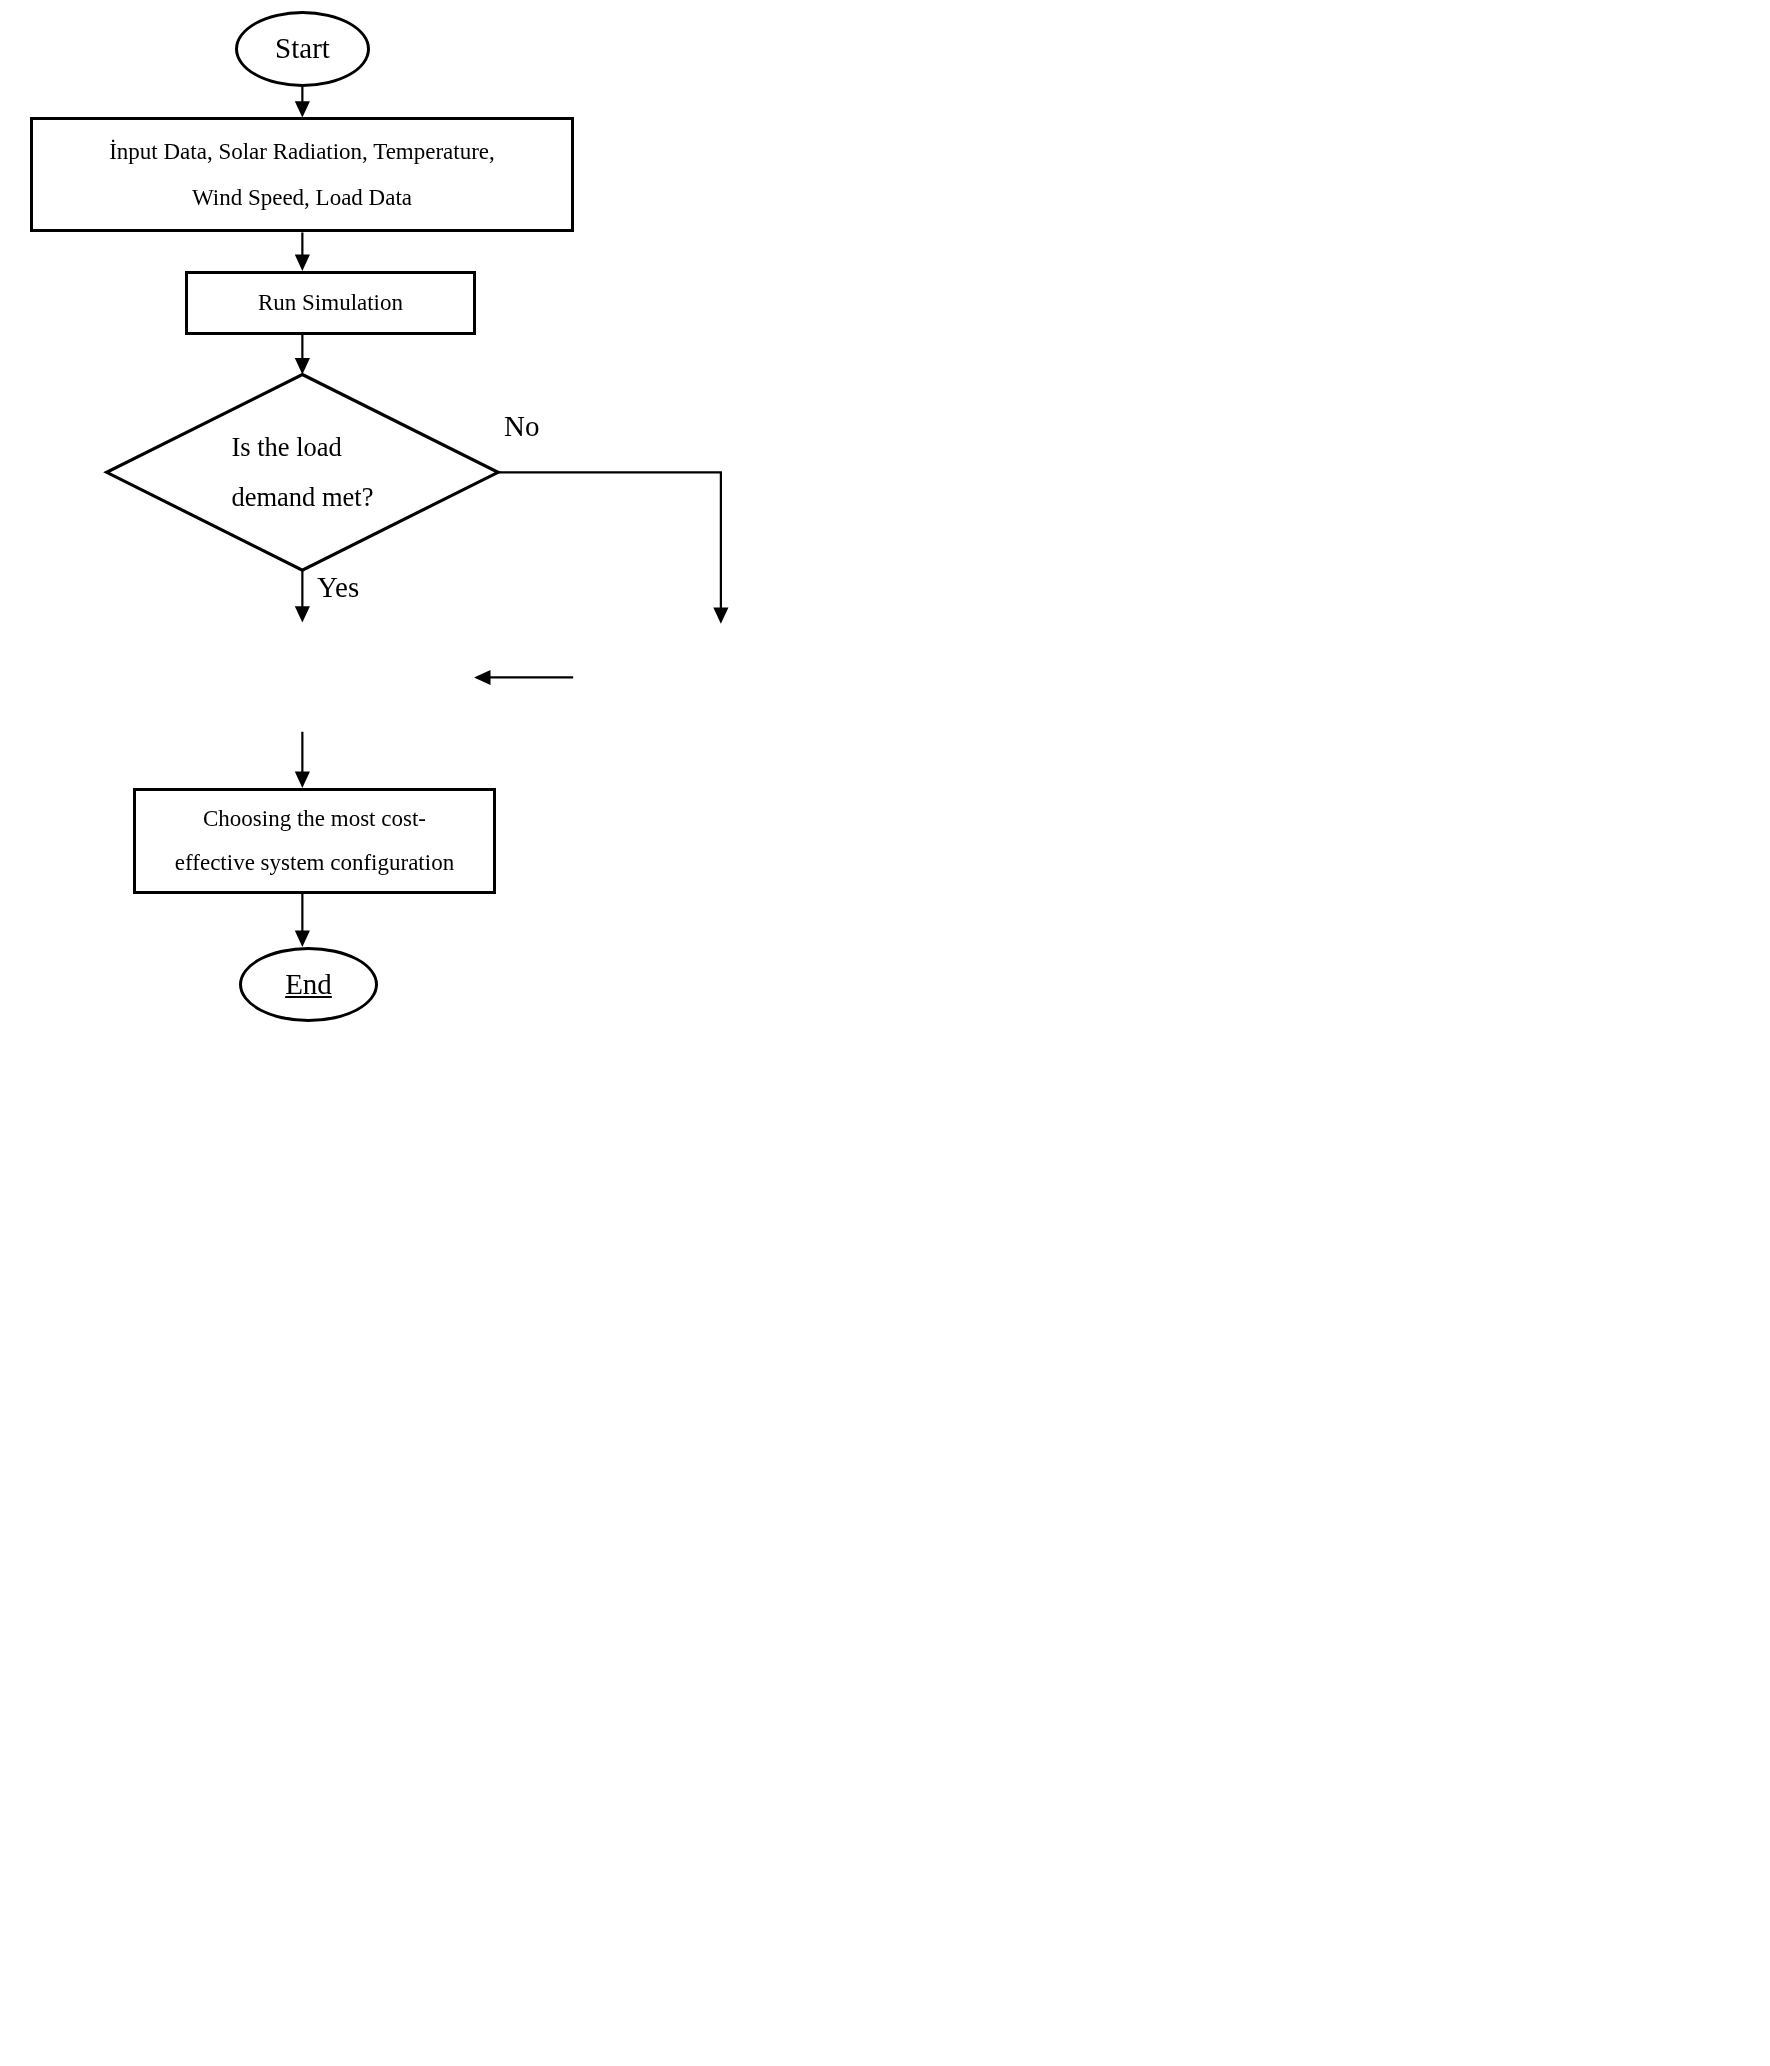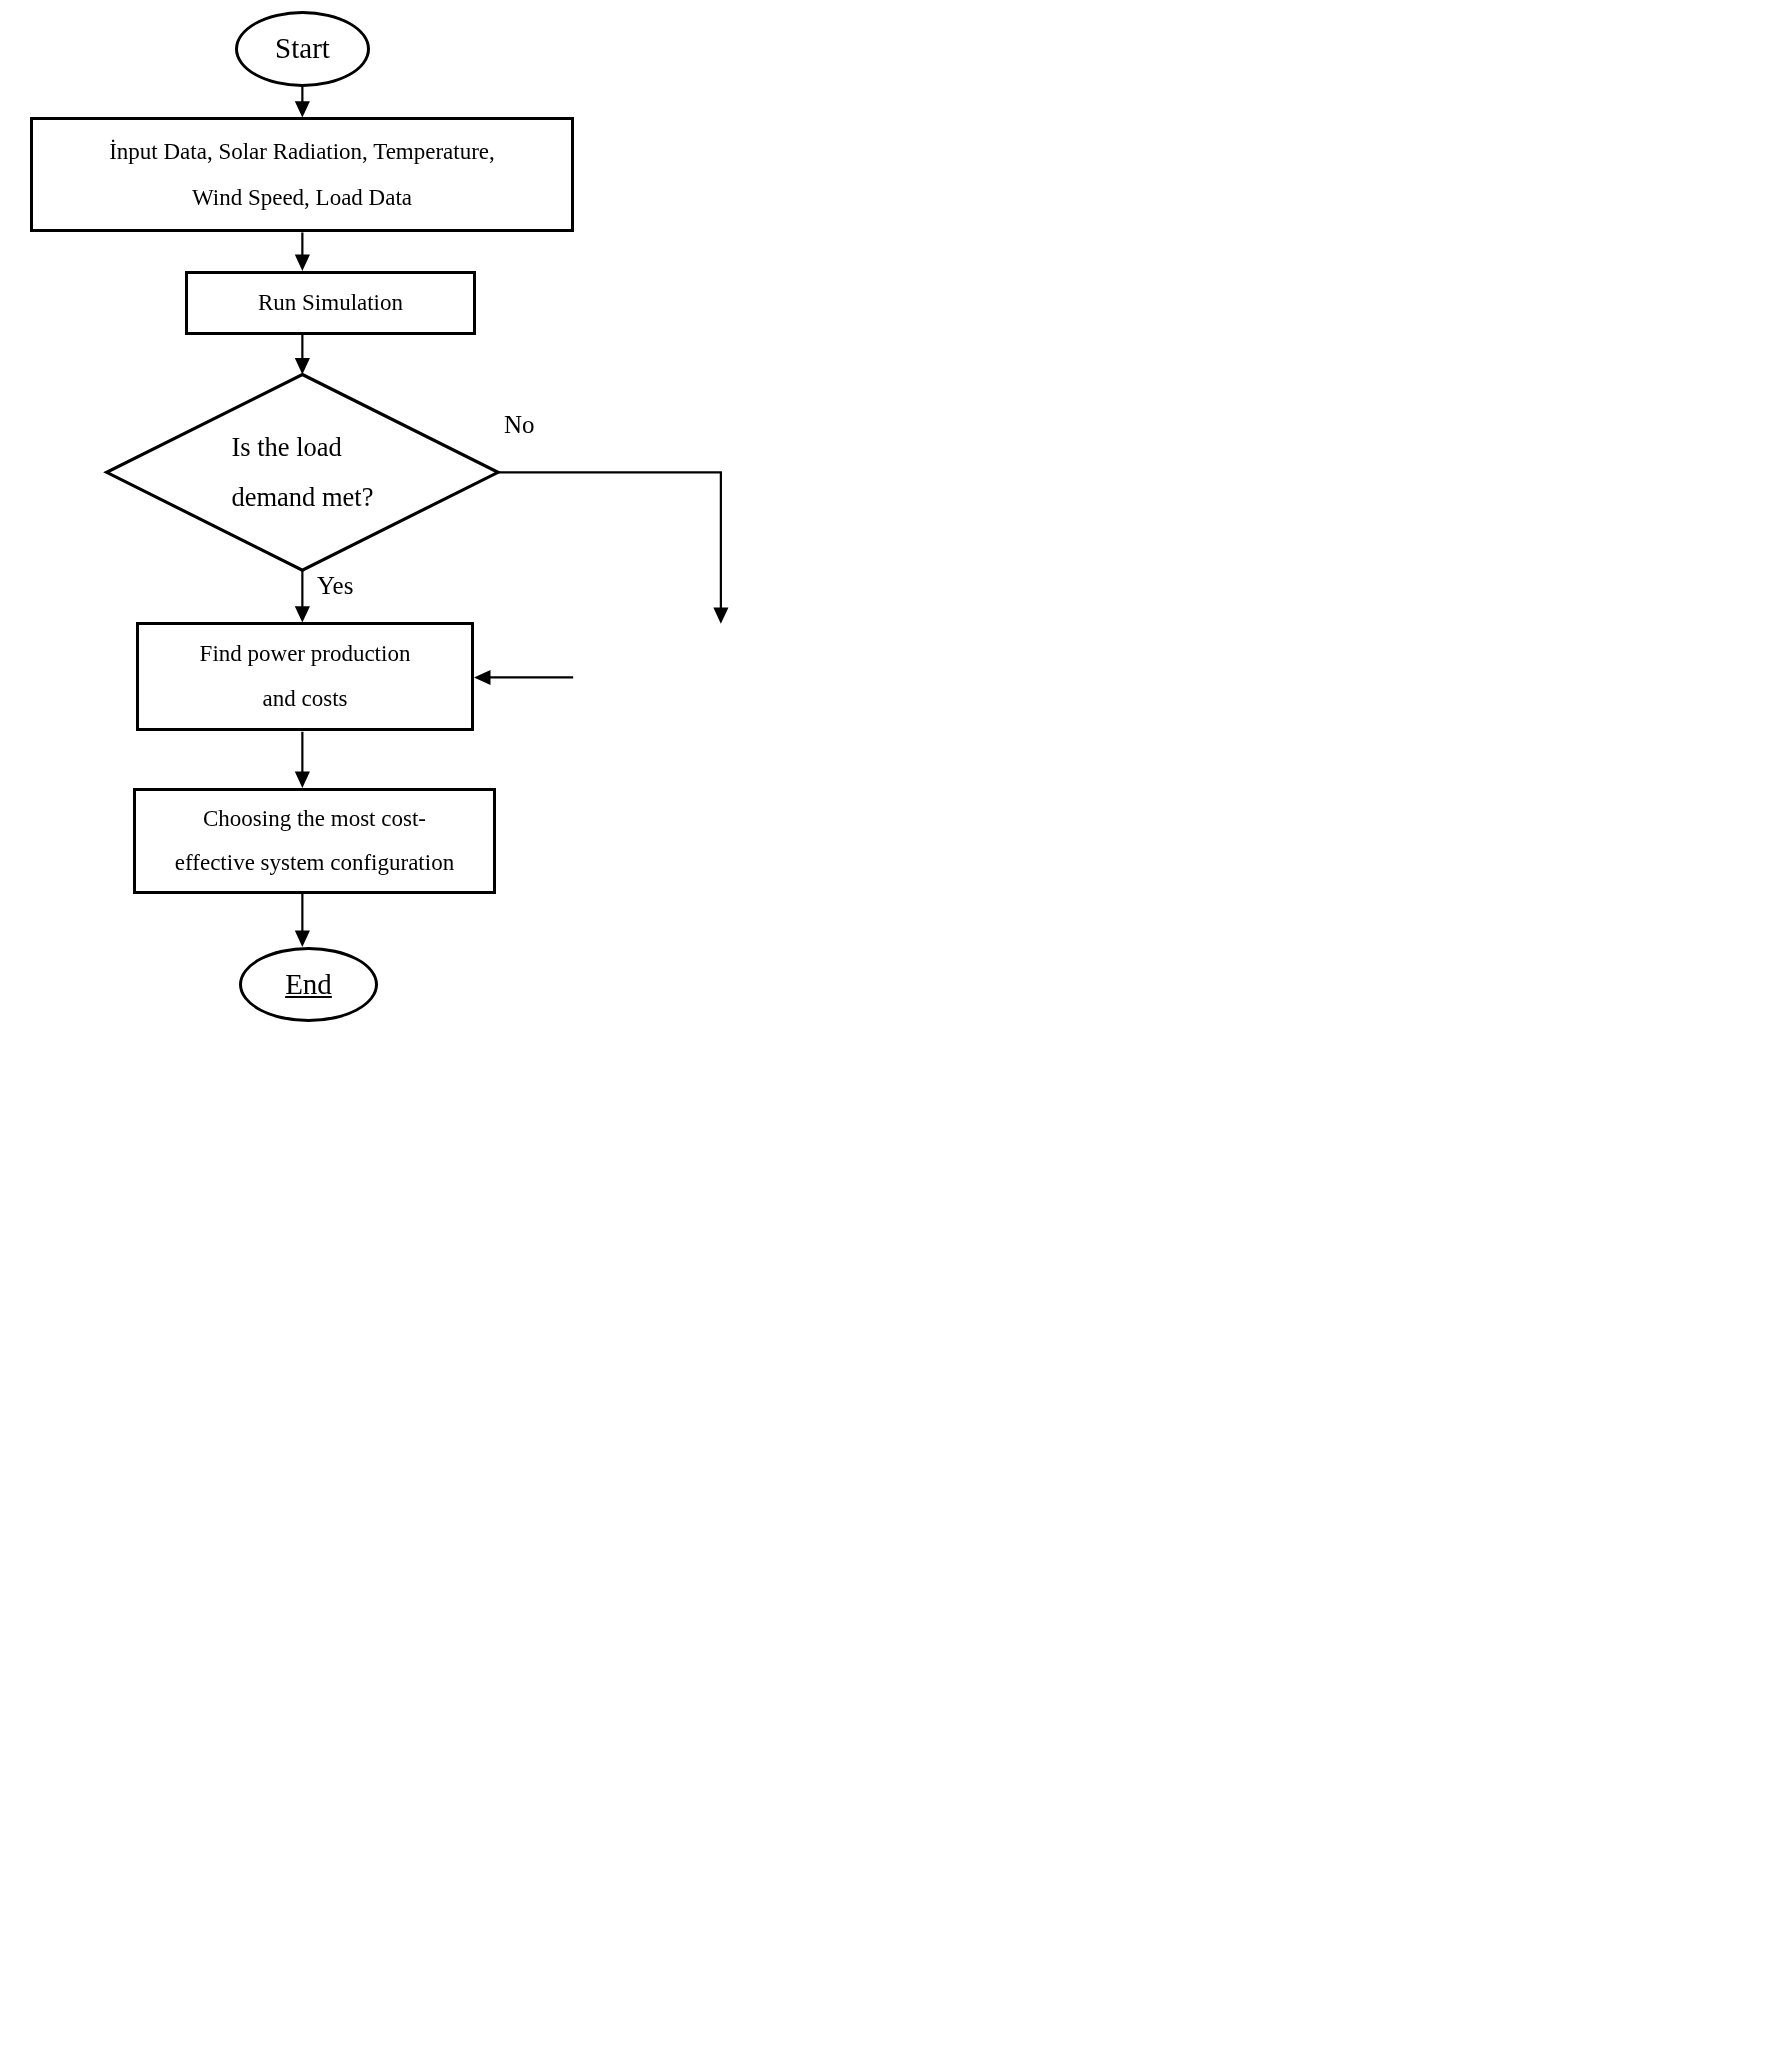--- a/index.html
+++ b/index.html
@@ -42,21 +42,21 @@
     justify-content:center;
     text-align:left;
     white-space:pre-line;
     z-index:3;
     font-size:26.5px;
     line-height:1.9;
   }
   .edge-label{
     position:absolute;
     z-index:3;
-    font-size:25px;
+    font-size:29px;
     line-height:1;
   }
   #n-start   {left:235px; top:10.7px;   width:135px; height:76px;}
   #n-input   {left:30px;  top:117px;  width:544px; height:115px; line-height:2.0;}
   #n-run     {left:185px; top:271px;  width:291px; height:64px;}
   #n-decision-label{left:176px; top:410px; width:253px; height:124px;}
   #n-resizing{left:573px; top:624px;  width:294px; height:107px;}
   #n-find    {left:136px; top:622px;  width:338px; height:109px; line-height:1.95;}
   #n-choosing{left:121px; top:788px; width:363px; height:106px; line-height:1.9;margin-left:12px;}
   #n-end     {left:239px; top:947px; width:139px; height:75px;text-decoration:underline;}
@@ -124,22 +124,20 @@
   <div class="node" id="n-run">Run Simulation</div>
 
   <div class="ghost" id="n-decision-label">Is the load
 demand met?</div>
 
   <div class="edge-label" id="lbl-no">No</div>
 
   <div class="edge-label" id="lbl-yes">Yes</div>
 
 
-  <div class="node" id="n-find">Find power production
-and costs</div>
 
   <div class="node" id="n-choosing">Choosing the most cost-
 effective system configuration</div>
 
   <div class="node terminal" id="n-end">End</div>
 
 </div>
 
 
 </body></html>

